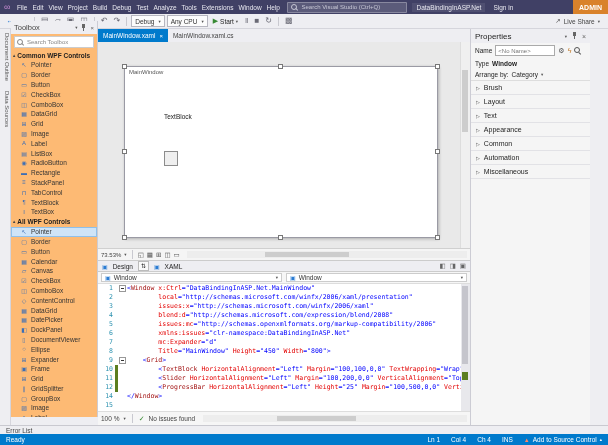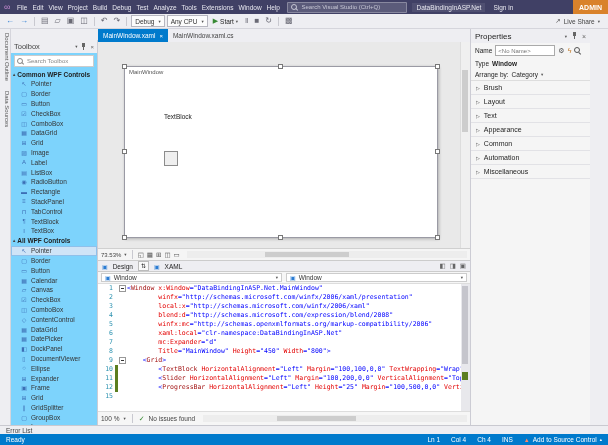--- a/index.html
+++ b/index.html
@@ -28,21 +28,21 @@
       font-size:6.5px;color:#333;padding:0 3px;gap:4px}
   .car{font-size:4.5px;color:#555}
   .start{display:flex;align-items:center;gap:2px;font-size:6.5px;padding:0 3px}
   .play{color:#388A34;font-size:7px}
   .liveshare{margin-left:auto;display:flex;align-items:center;gap:3px;font-size:6.5px;color:#444;padding-right:8px}
   
   .leftstrip{position:absolute;left:0;top:29px;width:11px;height:396px;background:#EEEEF2;
              border-right:1px solid #D5D5DC;box-sizing:border-box;display:flex;flex-direction:column;gap:10px;padding-top:4px}
   .vtab{writing-mode:vertical-rl;font-size:6px;color:#555;margin-left:1px;white-space:nowrap}
   
-  .toolboxpane{position:absolute;left:11px;top:40px;width:87px;height:396px;background:#7dd3fc;
+  .toolboxpane{position:absolute;left:11px;top:21px;width:87px;height:396px;background:#fdba74;
                border-right:1px solid #CCCCD4;box-sizing:border-box;display:flex;flex-direction:column;overflow:hidden}
   .pane-head{height:13px;flex:none;display:flex;align-items:center;font-size:7.5px;color:#444;
              padding:0 3px;background:#EEEEF2;gap:3px}
   .pane-head .sp{margin-left:auto;display:flex;gap:3px;color:#666;font-size:6px;align-items:center}
   .tb-searchbox{margin:2px 3px;height:10px;flex:none;border:1px solid #CCC;background:#fff;
                 display:flex;align-items:center;font-size:6px;color:#888;padding:0 2px;gap:3px}
   .tb-tree{flex:1;overflow:hidden}
   .tb-section{display:flex;align-items:center;gap:2px;height:10px;font-weight:bold;font-size:6.5px;padding-left:2px}
   .tb-arrow{font-size:4.5px;color:#444}
   .tb-item{display:flex;align-items:center;gap:3px;height:9.8px;padding-left:9px;color:#333;font-size:6.5px}
@@ -436,32 +436,33 @@
       </div>
       <div class="nav-combo">
         <span class="docico">▣</span>
         <span>Window</span>
         <span class="car">▾</span>
       </div>
     </div>
 
     <div class="codearea">
       <div id="code-lines">
-          <div class="code-row"><span class="ln-num">1</span><span class="ln-change"></span><span class="ln-fold"><span class="fold-box"></span></span><span class="code-text"><span class="xd">&lt;</span><span class="xn">Window</span><span class="xs"> </span><span class="xa">x:Window</span><span class="xd">=</span><span class="xv">"DataBindingInASP.Net.MainWindow"</span></span></div>
-          <div class="code-row"><span class="ln-num">2</span><span class="ln-change"></span><span class="ln-fold"></span><span class="code-text"><span class="xs">        </span><span class="xa">winfx</span><span class="xd">=</span><span class="xv">"http://schemas.microsoft.com/winfx/2006/xaml/presentation"</span></span></div>
-          <div class="code-row"><span class="ln-num">3</span><span class="ln-change"></span><span class="ln-fold"></span><span class="code-text"><span class="xs">        </span><span class="xa">local:x</span><span class="xd">=</span><span class="xv">"http://schemas.microsoft.com/winfx/2006/xaml"</span></span></div>
+          <div class="code-row"><span class="ln-num">1</span><span class="ln-change"></span><span class="ln-fold"><span class="fold-box"></span></span><span class="code-text"><span class="xd">&lt;</span><span class="xn">Window</span><span class="xs"> </span><span class="xa">x:Ctrl</span><span class="xd">=</span><span class="xv">"DataBindingInASP.Net.MainWindow"</span></span></div>
+          <div class="code-row"><span class="ln-num">2</span><span class="ln-change"></span><span class="ln-fold"></span><span class="code-text"><span class="xs">        </span><span class="xa">local</span><span class="xd">=</span><span class="xv">"http://schemas.microsoft.com/winfx/2006/xaml/presentation"</span></span></div>
+          <div class="code-row"><span class="ln-num">3</span><span class="ln-change"></span><span class="ln-fold"></span><span class="code-text"><span class="xs">        </span><span class="xa">issues:x</span><span class="xd">=</span><span class="xv">"http://schemas.microsoft.com/winfx/2006/xaml"</span></span></div>
           <div class="code-row"><span class="ln-num">4</span><span class="ln-change"></span><span class="ln-fold"></span><span class="code-text"><span class="xs">        </span><span class="xa">blend:d</span><span class="xd">=</span><span class="xv">"http://schemas.microsoft.com/expression/blend/2008"</span></span></div>
-          <div class="code-row"><span class="ln-num">5</span><span class="ln-change"></span><span class="ln-fold"></span><span class="code-text"><span class="xs">        </span><span class="xa">winfx:mc</span><span class="xd">=</span><span class="xv">"http://schemas.openxmlformats.org/markup-compatibility/2006"</span></span></div>
-          <div class="code-row"><span class="ln-num">6</span><span class="ln-change"></span><span class="ln-fold"></span><span class="code-text"><span class="xs">        </span><span class="xa">xaml:local</span><span class="xd">=</span><span class="xv">"clr-namespace:DataBindingInASP.Net"</span></span></div>
+          <div class="code-row"><span class="ln-num">5</span><span class="ln-change"></span><span class="ln-fold"></span><span class="code-text"><span class="xs">        </span><span class="xa">issues:mc</span><span class="xd">=</span><span class="xv">"http://schemas.openxmlformats.org/markup-compatibility/2006"</span></span></div>
+          <div class="code-row"><span class="ln-num">6</span><span class="ln-change"></span><span class="ln-fold"></span><span class="code-text"><span class="xs">        </span><span class="xa">xmlns:issues</span><span class="xd">=</span><span class="xv">"clr-namespace:DataBindingInASP.Net"</span></span></div>
           <div class="code-row"><span class="ln-num">7</span><span class="ln-change"></span><span class="ln-fold"></span><span class="code-text"><span class="xs">        </span><span class="xa">mc:Expander</span><span class="xd">=</span><span class="xv">"d"</span></span></div>
           <div class="code-row"><span class="ln-num">8</span><span class="ln-change"></span><span class="ln-fold"></span><span class="code-text"><span class="xs">        </span><span class="xa">Title</span><span class="xd">=</span><span class="xv">"MainWindow"</span><span class="xs"> </span><span class="xa">Height</span><span class="xd">=</span><span class="xv">"450"</span><span class="xs"> </span><span class="xa">Width</span><span class="xd">=</span><span class="xv">"800"</span><span class="xd">&gt;</span></span></div>
           <div class="code-row"><span class="ln-num">9</span><span class="ln-change"></span><span class="ln-fold"><span class="fold-box"></span></span><span class="code-text"><span class="xs">    </span><span class="xd">&lt;</span><span class="xn">Grid</span><span class="xd">&gt;</span></span></div>
           <div class="code-row"><span class="ln-num">10</span><span class="ln-change changed"></span><span class="ln-fold"></span><span class="code-text"><span class="xs">        </span><span class="xd">&lt;</span><span class="xn">TextBlock</span><span class="xs"> </span><span class="xa">HorizontalAlignment</span><span class="xd">=</span><span class="xv">"Left"</span><span class="xs"> </span><span class="xa">Margin</span><span class="xd">=</span><span class="xv">"100,100,0,0"</span><span class="xs"> </span><span class="xa">TextWrapping</span><span class="xd">=</span><span class="xv">"Wrap"</span><span class="xs"> </span><span class="xa">Text</span></span></div>
           <div class="code-row"><span class="ln-num">11</span><span class="ln-change changed"></span><span class="ln-fold"></span><span class="code-text"><span class="xs">        </span><span class="xd">&lt;</span><span class="xn">Slider</span><span class="xs"> </span><span class="xa">HorizontalAlignment</span><span class="xd">=</span><span class="xv">"Left"</span><span class="xs"> </span><span class="xa">Margin</span><span class="xd">=</span><span class="xv">"100,200,0,0"</span><span class="xs"> </span><span class="xa">VerticalAlignment</span><span class="xd">=</span><span class="xv">"Top"</span><span class="xd">/&gt;</span></span></div>
           <div class="code-row"><span class="ln-num">12</span><span class="ln-change changed"></span><span class="ln-fold"></span><span class="code-text"><span class="xs">        </span><span class="xd">&lt;</span><span class="xn">ProgressBar</span><span class="xs"> </span><span class="xa">HorizontalAlignment</span><span class="xd">=</span><span class="xv">"Left"</span><span class="xs"> </span><span class="xa">Height</span><span class="xd">=</span><span class="xv">"25"</span><span class="xs"> </span><span class="xa">Margin</span><span class="xd">=</span><span class="xv">"100,500,0,0"</span><span class="xs"> </span><span class="xa">VerticalAlignment</span></span></div>
+          <div class="code-row"><span class="ln-num">14</span><span class="ln-change"></span><span class="ln-fold"></span><span class="code-text"><span class="xd">&lt;/</span><span class="xn">Window</span><span class="xd">&gt;</span></span></div>
           <div class="code-row"><span class="ln-num">15</span><span class="ln-change"></span><span class="ln-fold"></span><span class="code-text"></span></div>
         </div>
       <div class="esb">
         <div class="thumb"></div>
         <div class="mark"></div>
       </div>
     </div>
 
     <div class="editorbar">
       <span>100 %</span>

